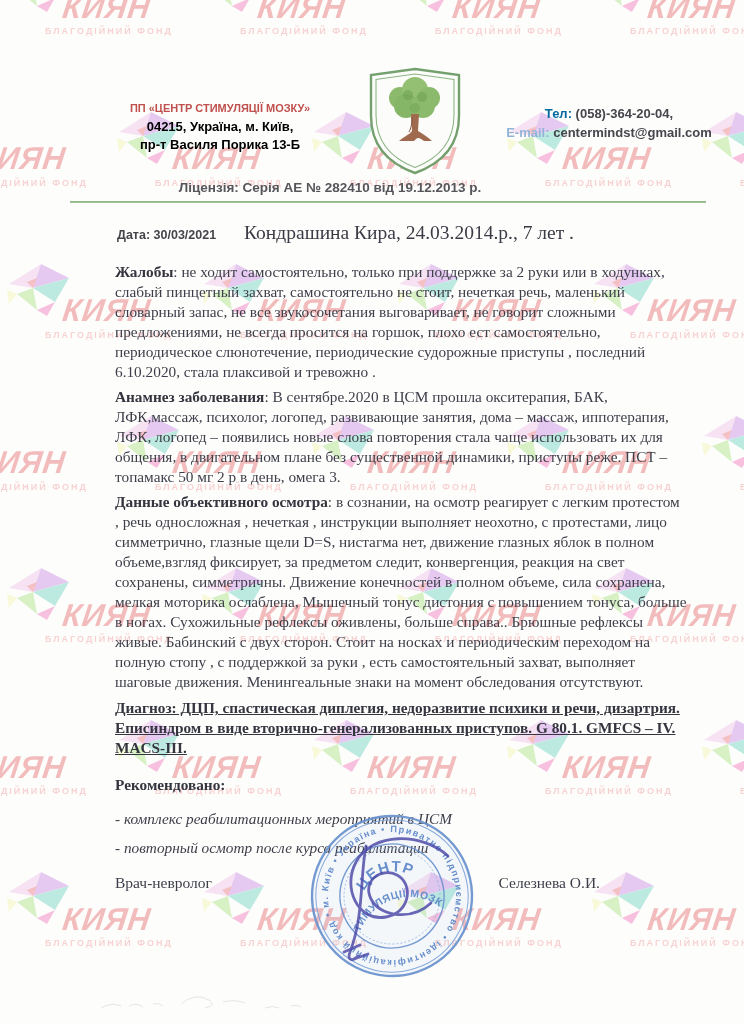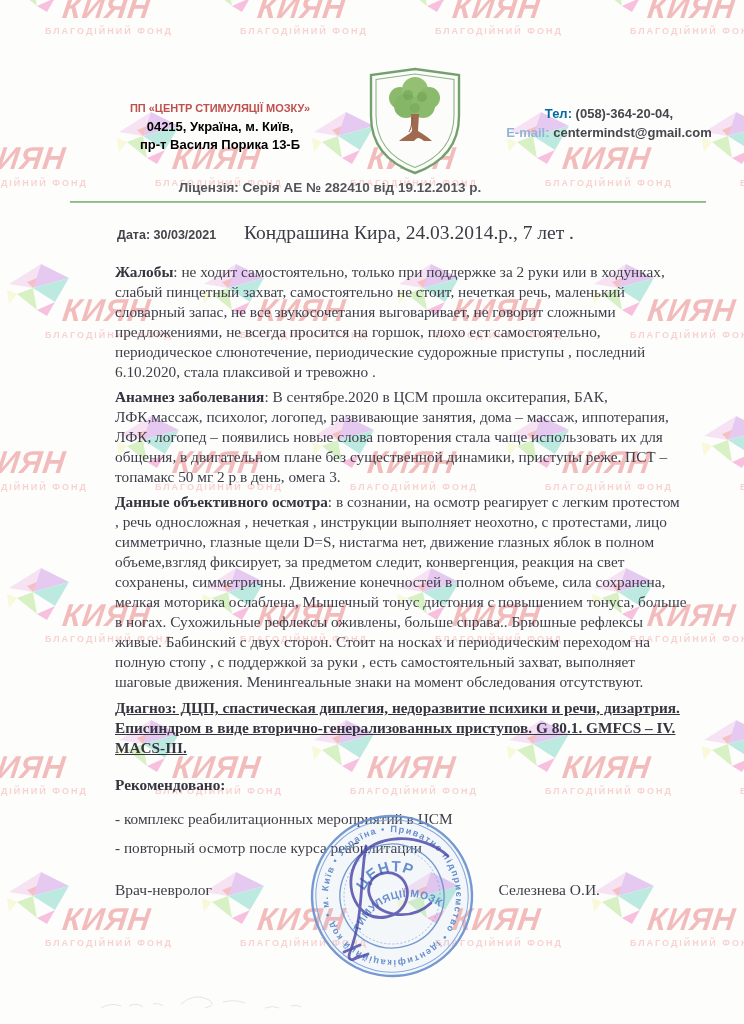--- a/index.html
+++ b/index.html
@@ -54,24 +54,24 @@
   }
   .patient-title{
     position:absolute;left:8px;width:100%;text-align:center;
     font-size:19.5px;color:#3a3b45;
   }
   .doc-body p{margin:0 0 5px 0;font-size:15.3px;line-height:20px;}
   .doc-body p b{color:#34353f;}
   .diagnosis{font-weight:bold;color:#34353f;margin-top:6px !important;text-decoration:underline;}
   .recommended{font-weight:bold;color:#34353f;margin-top:17px !important;}
   .rec-list{list-style:none;margin:14px 0 0 0;padding:0;}
-  .rec-list li{font-size:15.3px;line-height:20px;margin-bottom:9px;}
+  .rec-list li{font-size:15.3px;line-height:20px;margin-bottom:9px;font-style:italic;}
   .sign-row{
     display:flex;justify-content:space-between;align-items:baseline;
-    margin-top:23px;padding-right:87px;font-size:15.5px;
+    margin-top:16px;padding-right:87px;font-size:15.5px;
   }
   
   .stamp{position:absolute;z-index:2;left:300px;top:804px;}
   .pencil{position:absolute;z-index:1;left:95px;top:988px;opacity:.35;}
 </style>
 </head>
 <body>
 
 <div class="page">
 

